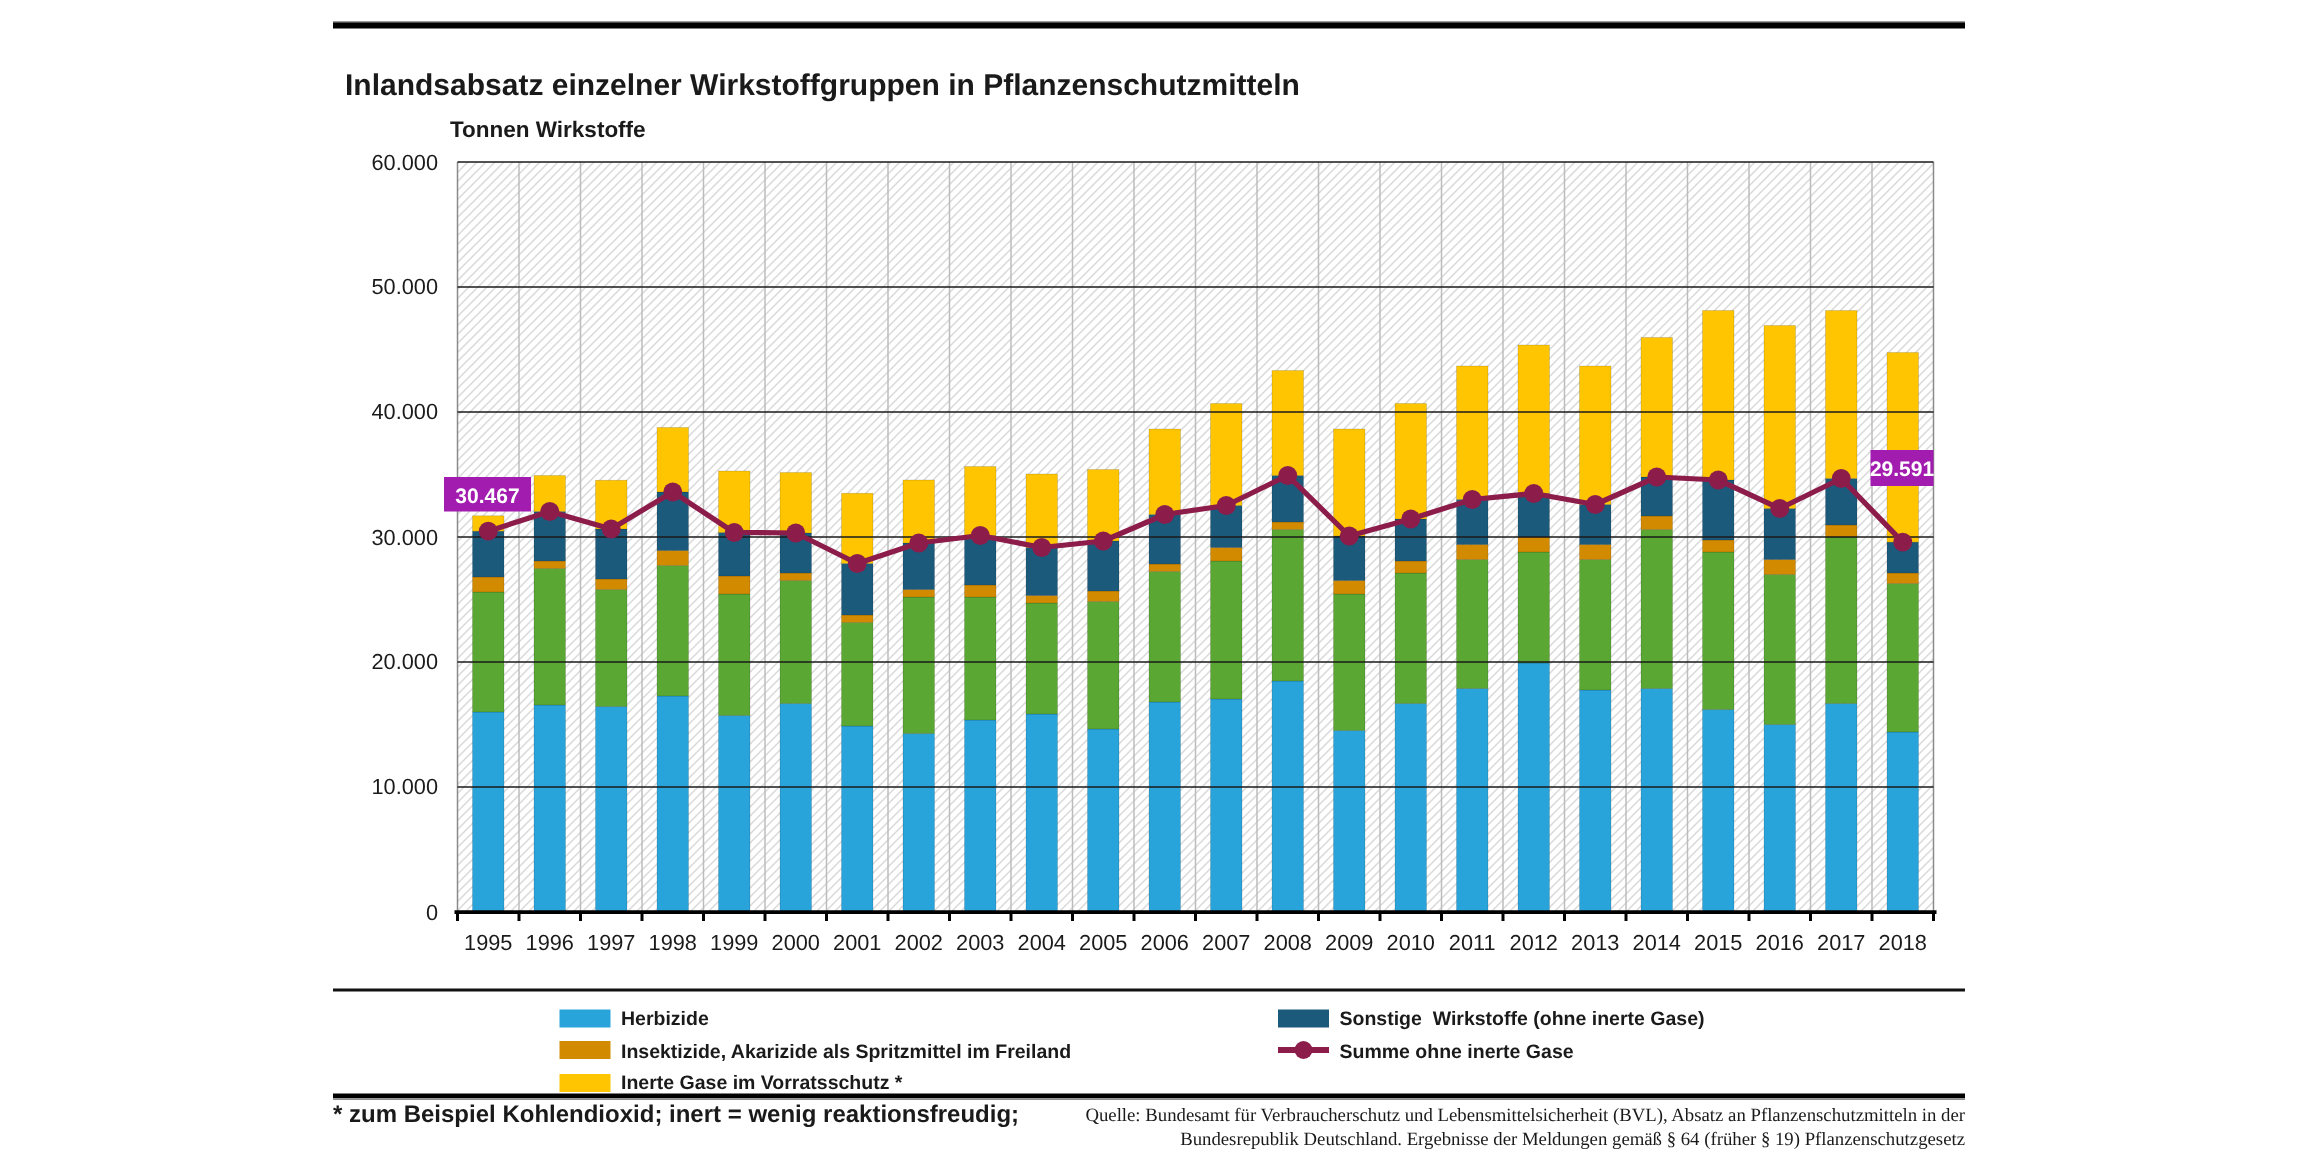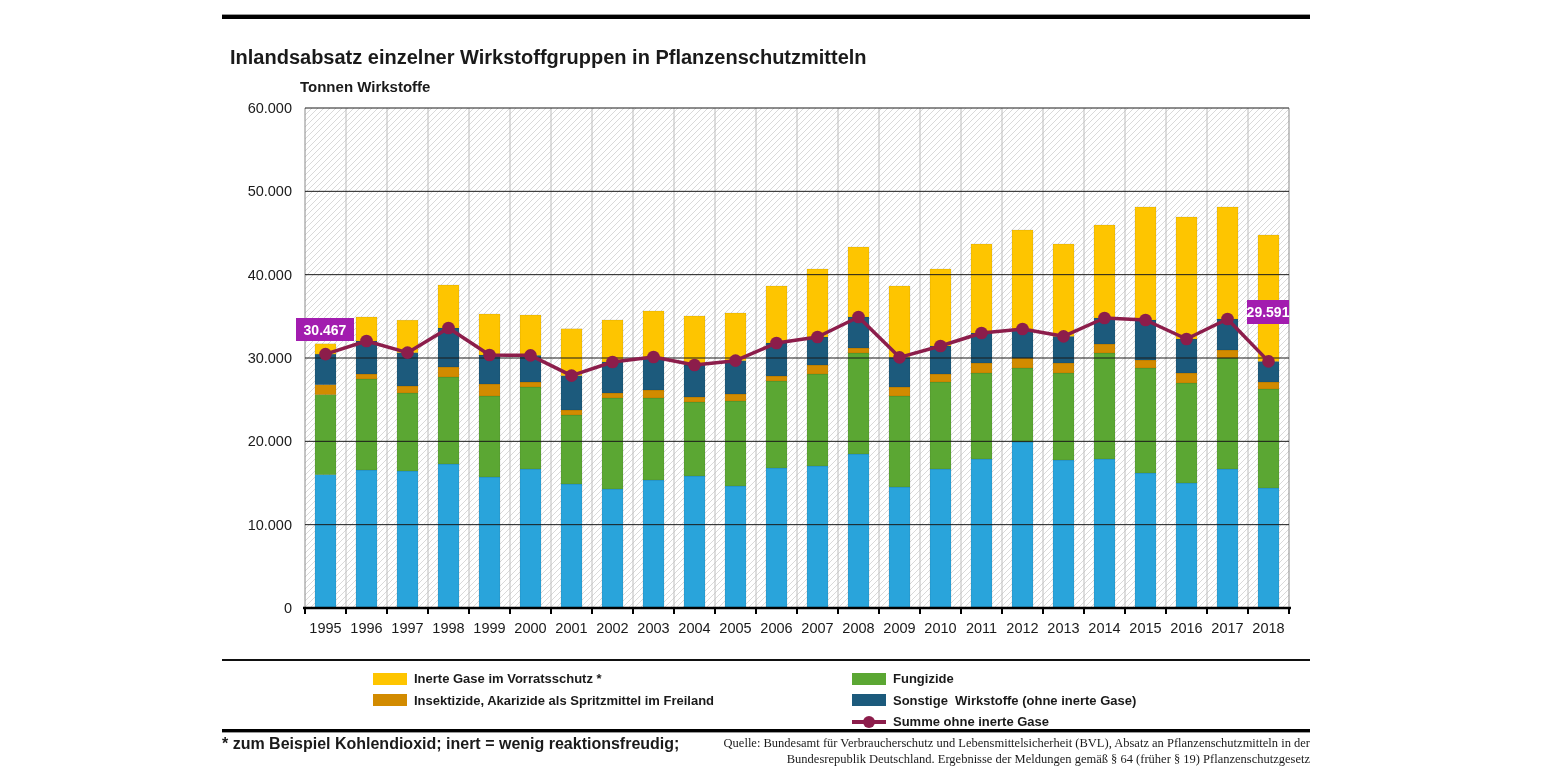--- a/index.html
+++ b/index.html
@@ -282,33 +282,33 @@
     <circle cx="1227.5" cy="319" r="6.3" fill="#8C1D4B"></circle>
     <circle cx="1268.5" cy="361.4083333333333" r="6.3" fill="#8C1D4B"></circle>
   </svg>
 
 <div class="abs callout" id="callout-first">30.467</div>
 <div class="abs callout" id="callout-last">29.591</div>
 
 <div class="abs" id="legend">
   <ul class="legend-col" id="legend-left">
       <li class="legend-item">
+        <span class="legend-swatch" style="background: rgb(41, 164, 219);"></span>
+        <span class="legend-label">Herbizide</span>
+      </li>
+      <li class="legend-item">
+        <span class="legend-swatch" style="background: rgb(210, 139, 0);"></span>
+        <span class="legend-label">Insektizide, Akarizide als Spritzmittel im Freiland</span>
+      </li>
+      <li class="legend-item">
         <span class="legend-swatch" style="background: rgb(254, 197, 0);"></span>
         <span class="legend-label">Inerte Gase im Vorratsschutz *</span>
       </li>
-      <li class="legend-item">
-        <span class="legend-swatch" style="background: rgb(210, 139, 0);"></span>
-        <span class="legend-label">Insektizide, Akarizide als Spritzmittel im Freiland</span>
-      </li>
     </ul>
   <ul class="legend-col" id="legend-right">
-      <li class="legend-item">
-        <span class="legend-swatch" style="background: rgb(91, 167, 51);"></span>
-        <span class="legend-label">Fungizide</span>
-      </li>
       <li class="legend-item">
         <span class="legend-swatch" style="background: rgb(28, 90, 124);"></span>
         <span class="legend-label">Sonstige  Wirkstoffe (ohne inerte Gase)</span>
       </li>
       <li class="legend-item">
         <span class="legend-lineglyph">
           <span class="bar" style="background: rgb(140, 29, 75);"></span>
           <span class="dot" style="background: rgb(140, 29, 75);"></span>
         </span>
         <span class="legend-label">Summe ohne inerte Gase</span>

